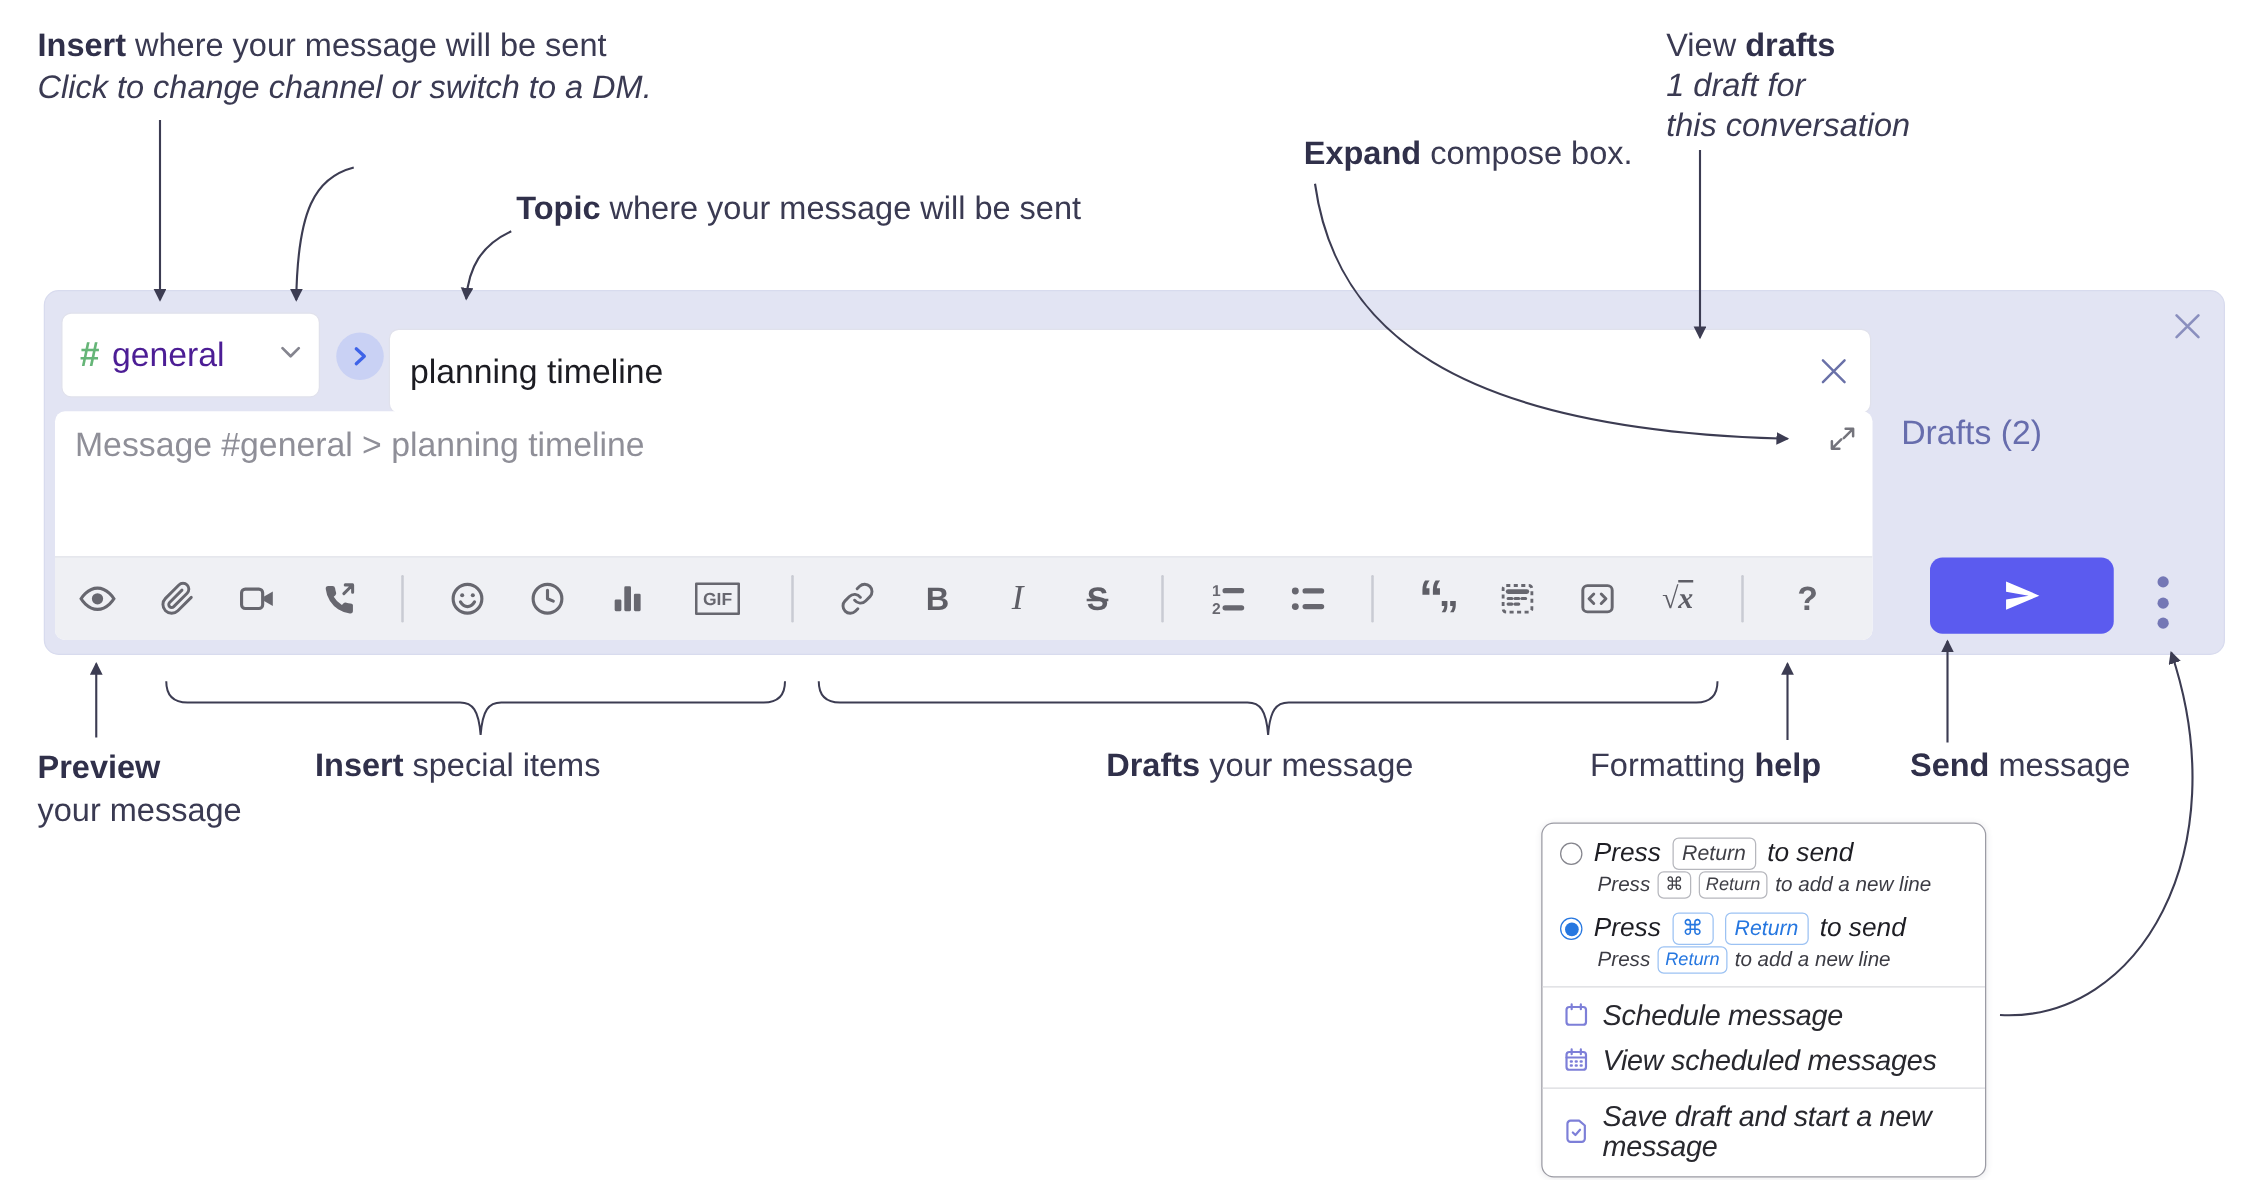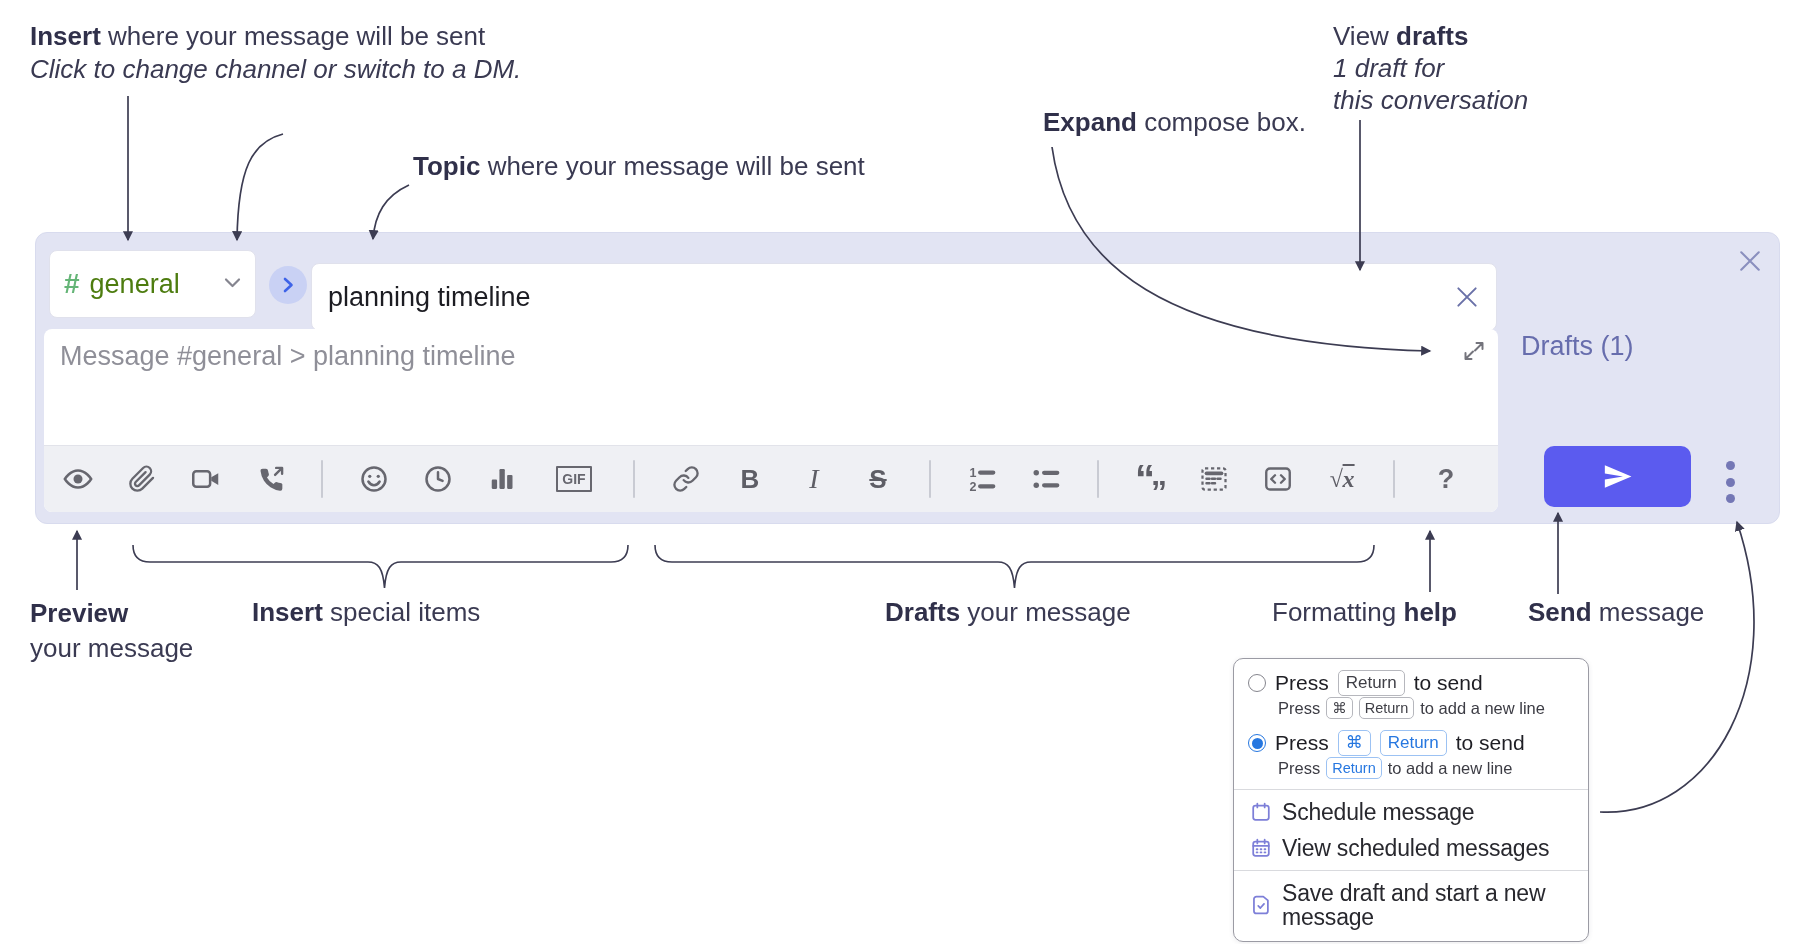--- a/index.html
+++ b/index.html
@@ -10,21 +10,21 @@
   .note b{font-weight:700;color:#30304a;}
   .note .it{font-style:italic;}
   .note.small-lh{line-height:32px;}
   
   .compose{position:absolute;left:35px;top:232px;width:1745px;height:292px;background:#e2e4f3;
            border:1px solid #d8dbee;border-radius:12px;box-sizing:border-box;}
   .chan-box{position:absolute;left:13px;top:17px;width:207px;height:68px;background:#fff;
             border:1px solid #e0e1ec;border-radius:8px;box-sizing:border-box;
             display:flex;align-items:center;padding:0 14px;gap:10px;cursor:pointer;}
   .hash{color:#65b577;font-weight:700;font-size:28px;}
-  .chan-name{font-size:27px;color:#4d7c0f;}
+  .chan-name{font-size:27px;color:#4c1d95;}
   .chev{margin-left:auto;}
   .jump-btn{position:absolute;left:233px;top:33px;width:38px;height:38px;border-radius:50%;
             background:#c9d1f4;display:flex;align-items:center;justify-content:center;cursor:pointer;}
   .topic-box{position:absolute;left:275px;top:30px;width:1186px;height:68px;background:#fff;
              border:1px solid #e0e1ec;border-radius:8px;box-sizing:border-box;display:flex;align-items:center;}
   .topic-box input{border:none;outline:none;flex:1;font-size:27px;color:#1c1c22;padding:0 0 0 16px;
                    font-family:inherit;background:transparent;}
   .topic-clear{width:34px;height:34px;margin-right:12px;display:flex;align-items:center;justify-content:center;cursor:pointer;}
   .close-x{position:absolute;right:14px;top:13px;width:30px;height:30px;display:flex;align-items:center;justify-content:center;cursor:pointer;}
   .msg-box{position:absolute;left:8px;top:96px;width:1454px;height:183px;background:#fff;
@@ -55,21 +55,21 @@
   .help-i{font-size:27px;color:#67676f;font-weight:600;}
   
   .drafts-link{position:absolute;left:1485px;top:98px;font-size:27px;color:#676dad;cursor:pointer;}
   .send-btn{position:absolute;left:1508px;top:213px;width:147px;height:61px;border-radius:10px;
             background:#5b5bef;display:flex;align-items:center;justify-content:center;cursor:pointer;}
   .dots-btn{position:absolute;left:1681px;top:228px;width:26px;height:42px;display:flex;flex-direction:column;
             align-items:center;justify-content:space-between;cursor:pointer;}
   .dots-btn i{width:9px;height:9px;border-radius:50%;background:#7477b5;}
   
   .popup{position:absolute;left:1233px;top:658px;width:356px;background:#fff;border:1.5px solid #9b9ba4;
-         border-radius:10px;box-sizing:border-box;padding:6px 0 6px;box-shadow:0 1px 5px rgba(60,60,80,.10);}
+         border-radius:10px;box-sizing:border-box;padding:6px 0 6px;box-shadow:0 1px 5px rgba(60,60,80,.10);font-style:italic;}
   .opt-main{display:flex;align-items:center;gap:9px;padding:5px 14px 1px;font-size:21px;color:#1e1e24;line-height:26px;}
   .opt-sub{display:flex;align-items:center;gap:6px;padding:0 14px 6px 44px;font-size:16.5px;color:#3c3c44;line-height:20px;}
   .radio{width:18px;height:18px;border:1.5px solid #85858d;border-radius:50%;box-sizing:border-box;flex:0 0 auto;position:relative;cursor:pointer;}
   .radio.sel{border-color:#2677e0;}
   .radio.sel::after{content:"";position:absolute;inset:2.5px;border-radius:50%;background:#2677e0;}
   .kbd{display:inline-block;border:1px solid #b6b7bd;border-radius:5px;background:#fff;padding:0 7px;
        font-size:17px;line-height:24px;color:#3f3f46;}
   .kbd.sm{font-size:14.5px;line-height:20px;padding:0 5px;}
   .kbd.blue{border-color:#9cc2f3;color:#2677e0;}
   .pdiv{border-top:1px solid #d9dade;margin:4px 0;}
@@ -236,21 +236,21 @@
         </span>
         <span class="ticon math-i">
           <span>√</span>
             <span class="ovl">x</span>
         </span>
         <span class="tdiv"></span>
         <span class="ticon help-i">?</span>
       </div>
     </div>
 
-    <div class="drafts-link">Drafts (1)</div>
+    <div class="drafts-link">Drafts (2)</div>
 
     <div class="send-btn">
       <svg width="31" height="31" viewBox="0 0 24 24">
         <path d="M2.2 20.8 L22.8 12 2.2 3.2 2.2 9.6 16.2 12 2.2 14.4 Z" fill="#ffffff"></path>
       </svg>
     </div>
 
     <div class="dots-btn">
       <i></i>
         <i></i>

